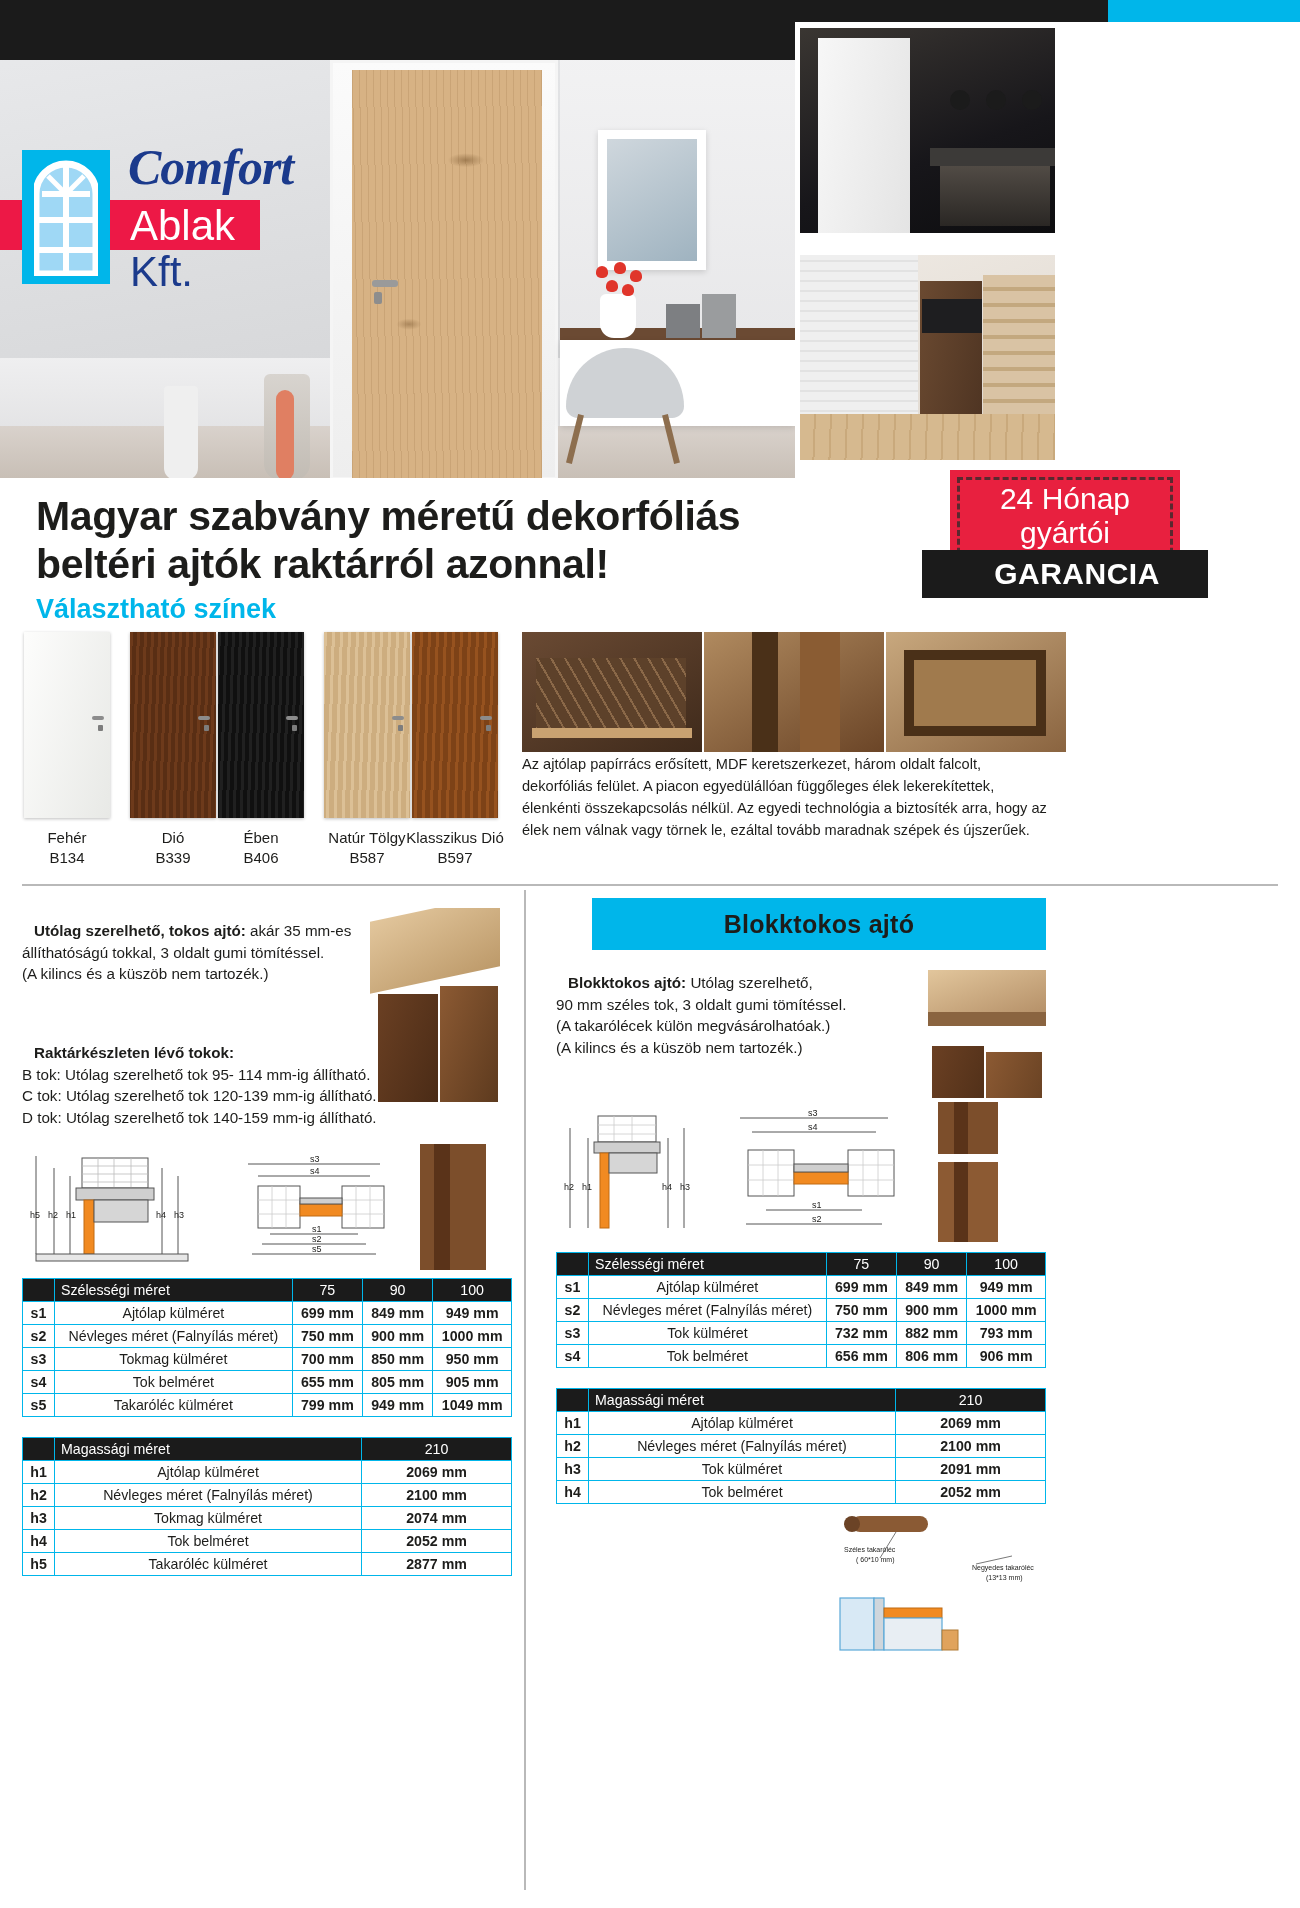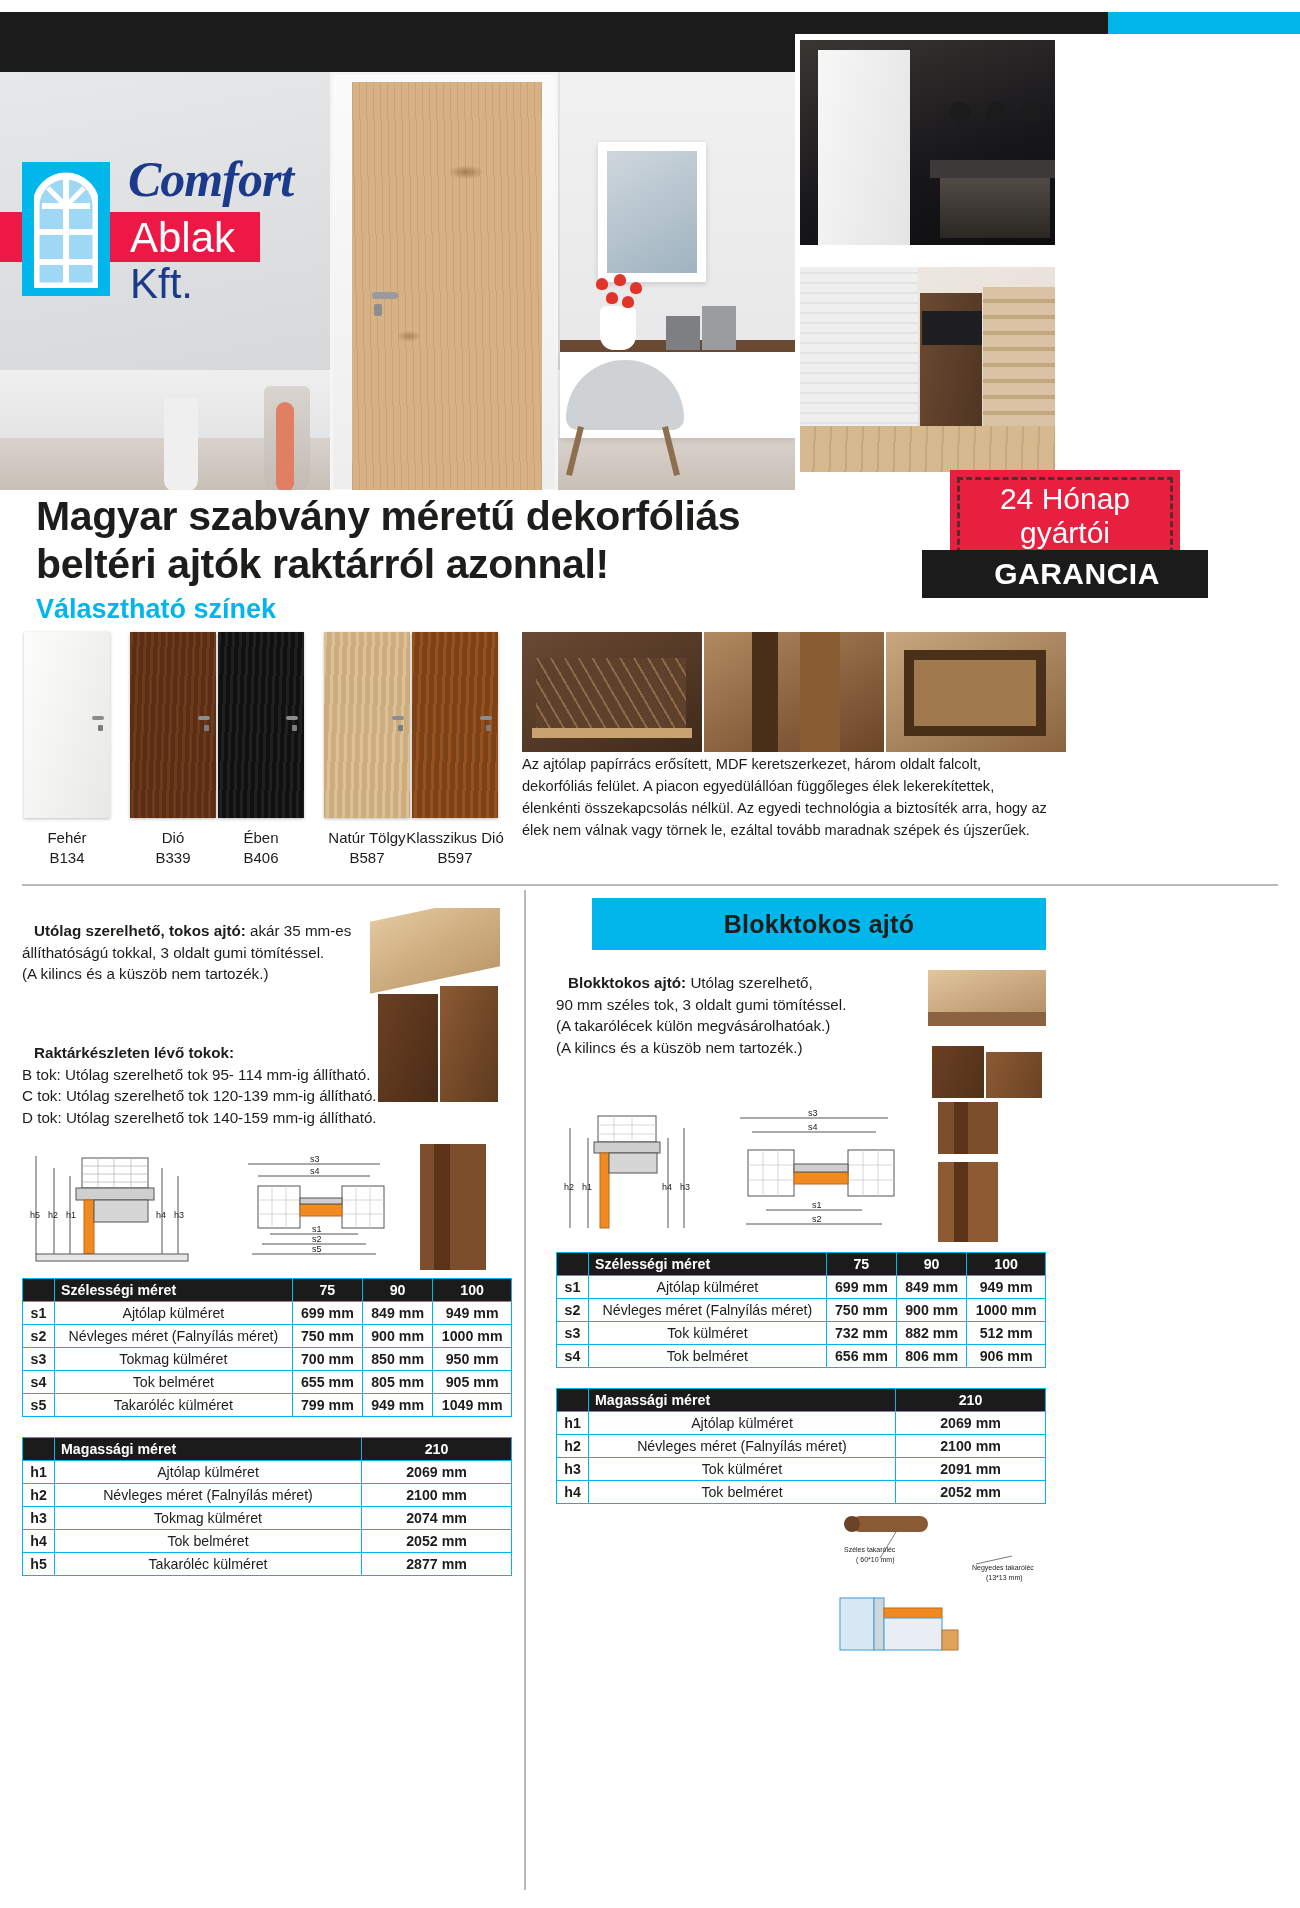--- a/index.html
+++ b/index.html
@@ -5,21 +5,21 @@
   * { box-sizing: border-box; margin: 0; padding: 0; }
   body {
     width: 1300px; height: 1908px;
     font-family: "Liberation Sans", sans-serif;
     background: #ffffff;
     position: relative;
     overflow: hidden;
   }
 
   
-  .hero { position: relative; width: 1300px; height: 478px; background:#fff;margin-top:12px; }
+  .hero { position: relative; width: 1300px; height: 478px; background:#fff; }
   .hero-left {
     position:absolute; left:0; top:22px; width:795px; height:456px;
     background: linear-gradient(170deg,#e9eaec 0%,#dedfe1 40%,#cfd0d2 100%);
     overflow:hidden;
   }
   .hero-topbar-black {
     position:absolute; left:0; top:22px; width:795px; height:38px; background:#1b1b1b; z-index:6;
   }
   .hero-topbar-cyan {
     position:absolute; left:1108px; top:0; width:192px; height:22px; background:#00b6ea;
@@ -167,21 +167,21 @@
   }
   .st-left{margin-left:36px;width:454px;}
   .st-right{margin-left:36px;width:454px;}
 
   .body-text{font-size:15.2px;line-height:1.42;color:#1d1d1b;}
   .body-text b{font-weight:700;margin-left:12px;}
 
   
   table{border-collapse:collapse;width:100%;font-size:14.2px;}
   table td,table th{border:1.6px solid #00b6ea;padding:3px 6px;color:#1d1d1b;}
-  thead th{background:#1b1b1b;color:#fff;font-weight:700;text-align:left;}
+  thead th{background:#1b1b1b;color:#fff;font-weight:400;text-align:left;}
   thead th.num{text-align:center;}
   td.code{width:32px;text-align:center;font-weight:700;background:#fff;}
   td.lbl{text-align:center;}
   td.val{text-align:center;font-weight:700;white-space:nowrap;}
   th.blank{background:#1b1b1b;width:32px;}
 
   
   .diagram{position:relative;background:#fff;}
   .diag-svg{display:block;}
 </style>
@@ -629,21 +629,21 @@
         <td class="lbl">Névleges méret (Falnyílás méret)</td>
         <td class="val">750 mm</td>
         <td class="val">900 mm</td>
         <td class="val">1000 mm</td>
       </tr>
       <tr>
         <td class="code">s3</td>
         <td class="lbl">Tok külméret</td>
         <td class="val">732 mm</td>
         <td class="val">882 mm</td>
-        <td class="val">512 mm</td>
+        <td class="val">793 mm</td>
       </tr>
       <tr>
         <td class="code">s4</td>
         <td class="lbl">Tok belméret</td>
         <td class="val">656 mm</td>
         <td class="val">806 mm</td>
         <td class="val">906 mm</td>
       </tr>
     </tbody>
   </table>

